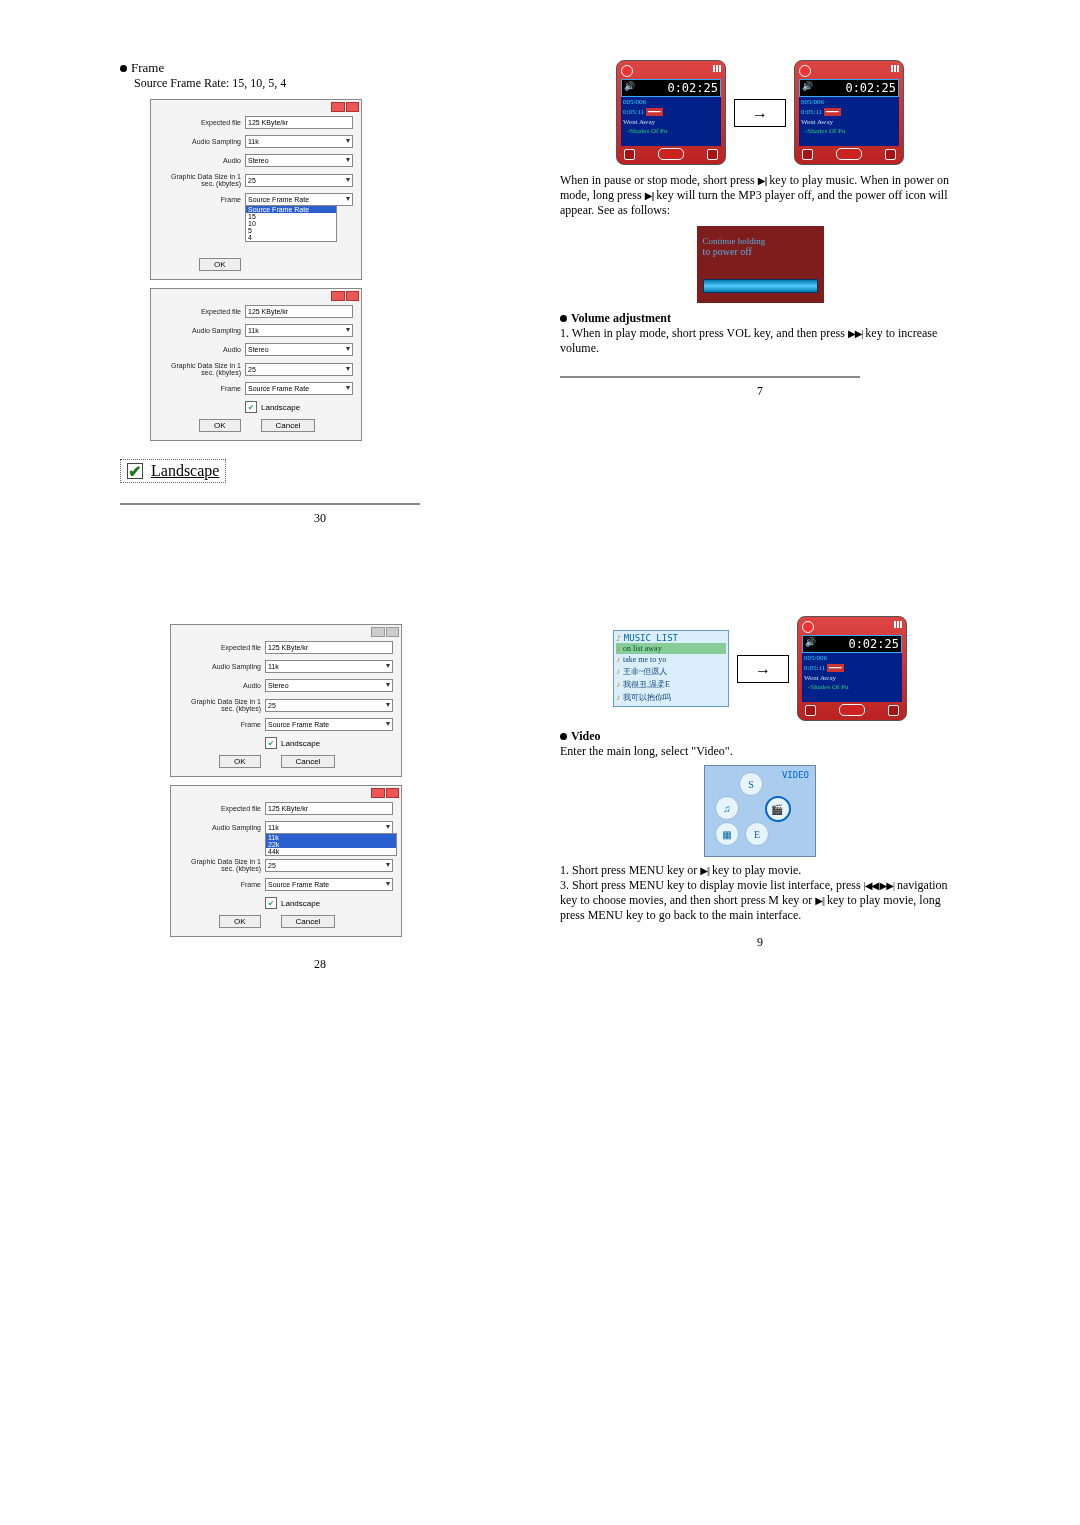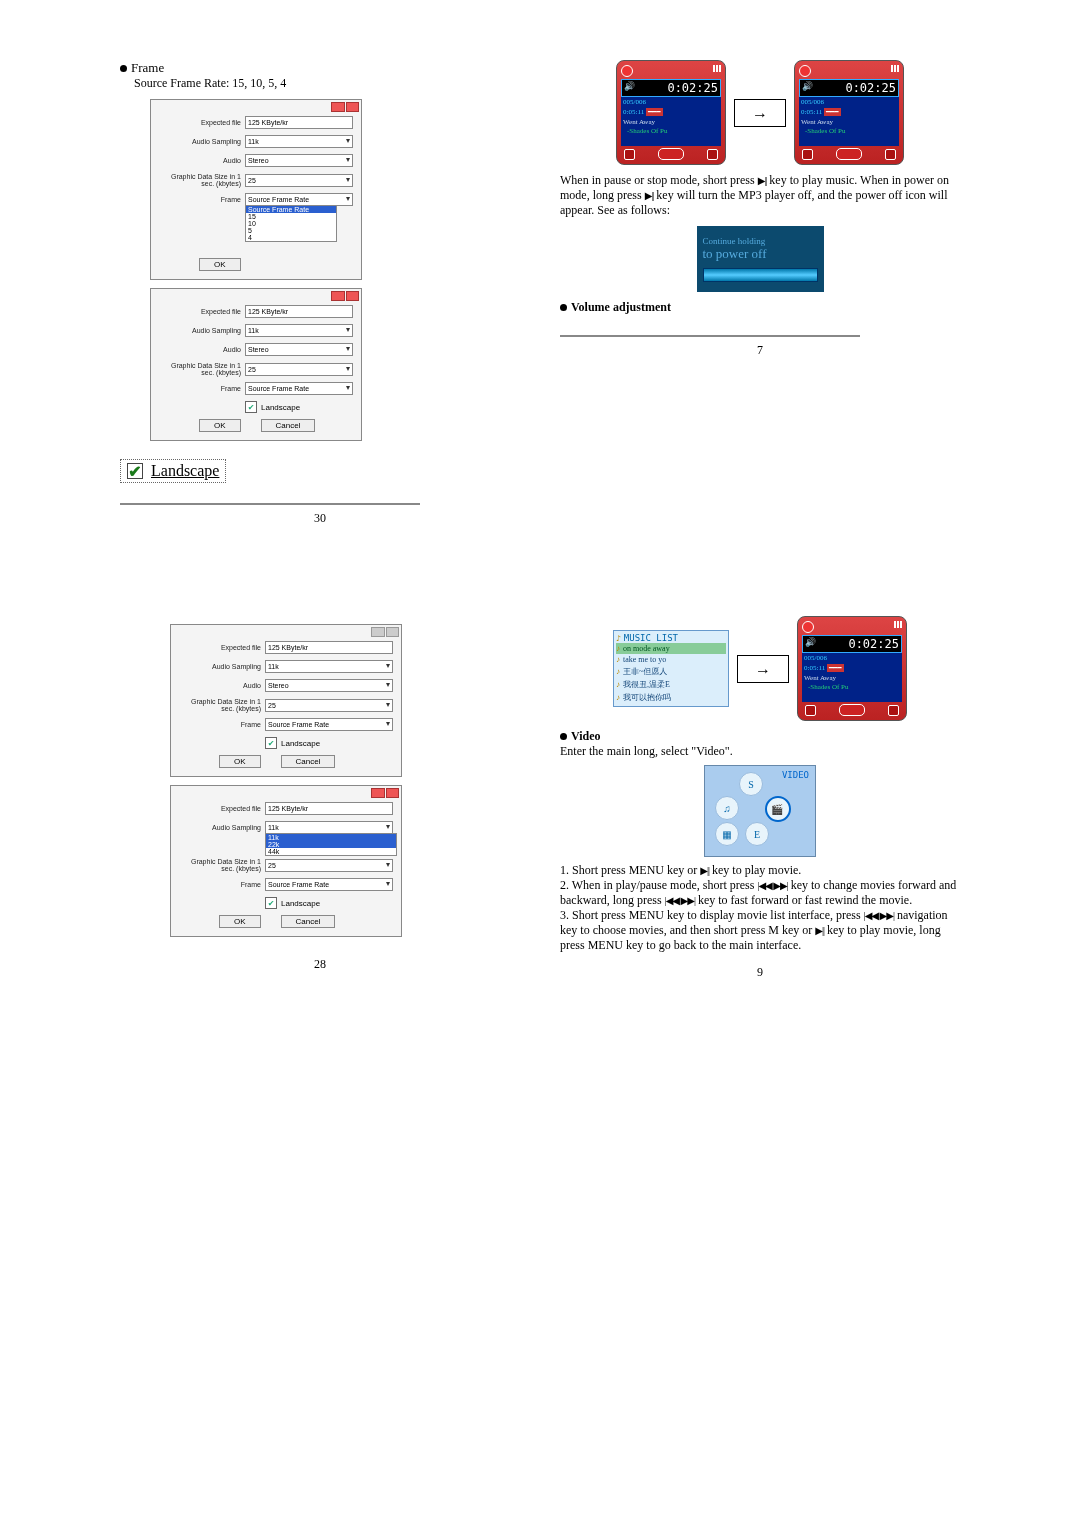--- a/index.html
+++ b/index.html
@@ -238,26 +238,26 @@
     width:50px;height:26px;border:1px solid #000;display:flex;align-items:center;justify-content:center;font-size:16px;
   }
   .body-text { font-size:12px; line-height:1.25; }
   .inline-icon {
     font-size:10px;
     letter-spacing:-1px;
   }
   .power-off-box {
     width:115px;
     margin:8px auto;
-    background:#0c4a6e;
+    background:#7f1d1d;
     padding:10px 6px;
     text-align:left;
   }
   .power-off-box .t1 { color:#5ad; font-size:9px; }
-  .power-off-box .t2 { color:#5ad; font-size:13px; margin-bottom:6px;}
+  .power-off-box .t2 { color:#5ad; font-size:10px; margin-bottom:22px;}
   .power-off-box .prog {
     height:12px;
     background:linear-gradient(#07a,#5cf,#07a);
     border:1px solid #036;
     margin-top:4px;
   }
   .heading-bold { font-weight:bold; font-size:12px; }
   .music-list {
     border:1px solid #69c;
     width:110px;
@@ -444,20 +444,23 @@
     <div class="power-off-box">
       <div class="t1">Continue holding</div>
       <div class="t2">to power off</div>
       <div class="prog"></div>
     </div>
 
     <div class="section-head">
       <span class="bullet-dot"></span>
       <span class="heading-bold">Volume adjustment</span>
     </div>
+    <div class="body-text">
+      <span>1.  When in play mode, short press VOL key, and then press </span><span class="inline-icon">▶▶|</span><span> key to increase volume.</span>
+    </div>
 
     <hr class="hr-divider">
     <div class="pagenum">7</div>
   </div>
 </div>
 
 <div class="page-pair">
 
   <div class="page">
     <div class="dialog" style="width:230px;margin-left:50px;">
@@ -548,21 +551,21 @@
 
   <div class="page">
     <div class="player-row">
       <div class="music-list">
         <div class="title">
             <span class="note-ico">♪</span>
             <span>MUSIC LIST</span>
           </div>
         <div class="row hl">
             <span class="note-ico">♪</span>
-            <span>on mode away</span>
+            <span>on list away</span>
           </div>
         <div class="row">
             <span class="note-ico">♪</span>
             <span>take me to yo</span>
           </div>
         <div class="row">
             <span class="note-ico">♪</span>
             <span>王非~但愿人</span>
           </div>
         <div class="row">
@@ -609,21 +612,18 @@
       <div class="icon" style="top:30px;left:10px;">♫</div>
       <div class="icon" style="top:30px;left:60px;border:2px solid #06c;">🎬</div>
       <div class="icon" style="top:56px;left:10px;">▦</div>
       <div class="icon" style="top:56px;left:40px;">E</div>
     </div>
 
     <div class="body-text">
       <span>1. Short press MENU key or </span><span class="inline-icon">▶||</span><span> key to play movie.</span>
     </div>
     <div class="body-text">
-      <span>2. When in play/pause mode, short press </span><span class="inline-icon">|◀◀ ▶▶|</span><span> key to change movies forward and backward, long press </span><span class="inline-icon">|◀◀ ▶▶|</span><span> key to  fast forward or fast rewind the movie.</span>
-    </div>
-    <div class="body-text">
       <span>3. Short press MENU key to display movie list interface, press </span><span class="inline-icon">|◀◀ ▶▶|</span><span> navigation key to choose movies, and then short press M key or </span><span class="inline-icon">▶||</span><span> key to play movie, long press MENU key to go back to the main interface.</span>
     </div>
 
     <div class="pagenum" style="margin-top:12px;">9</div>
   </div>
 </div>
 
 </body></html>

